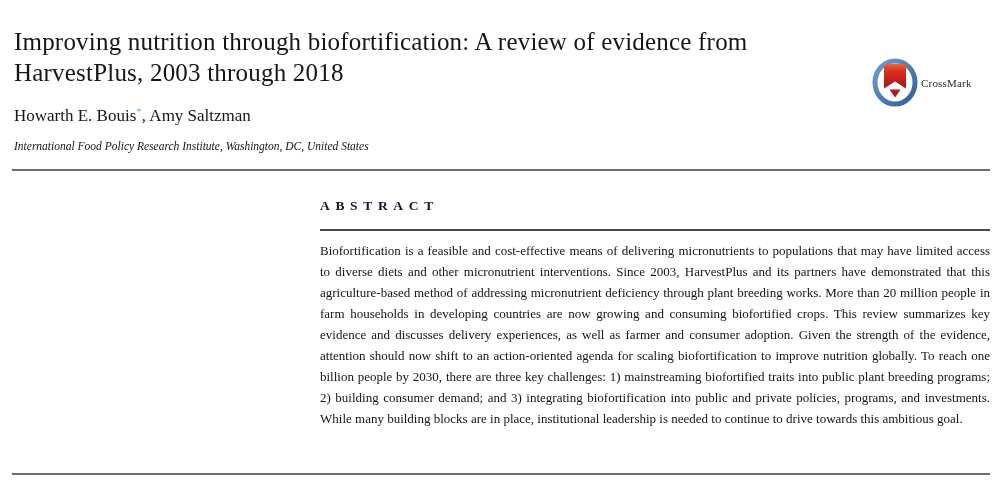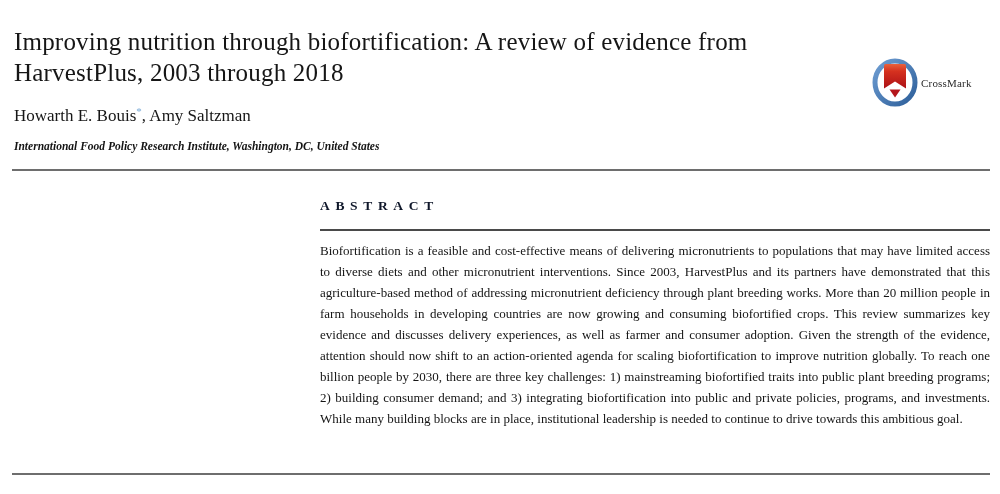--- a/index.html
+++ b/index.html
@@ -52,21 +52,20 @@
     color: #7babd7;
     font-size: 11px;
     vertical-align: 6px;
     text-decoration: none;
   }
   .affiliation {
     margin: 14px 0 0 14px;
     font-style: italic;
     font-size: 11.5px;
     color: #141414;
-    font-weight: bold;
   }
   .rule-full {
     height: 2px;
     background: #6e6e6e;
     margin: 17px 10px 0 12px;
   }
   .abstract-col {
     margin: 27px 10px 0 320px;
     width: 670px;
   }

